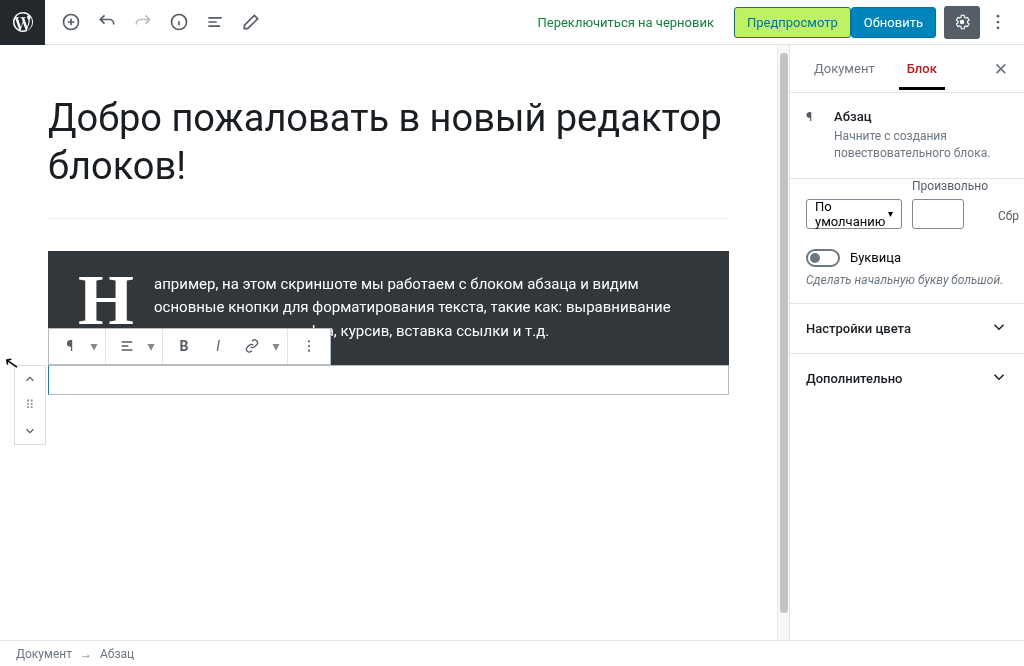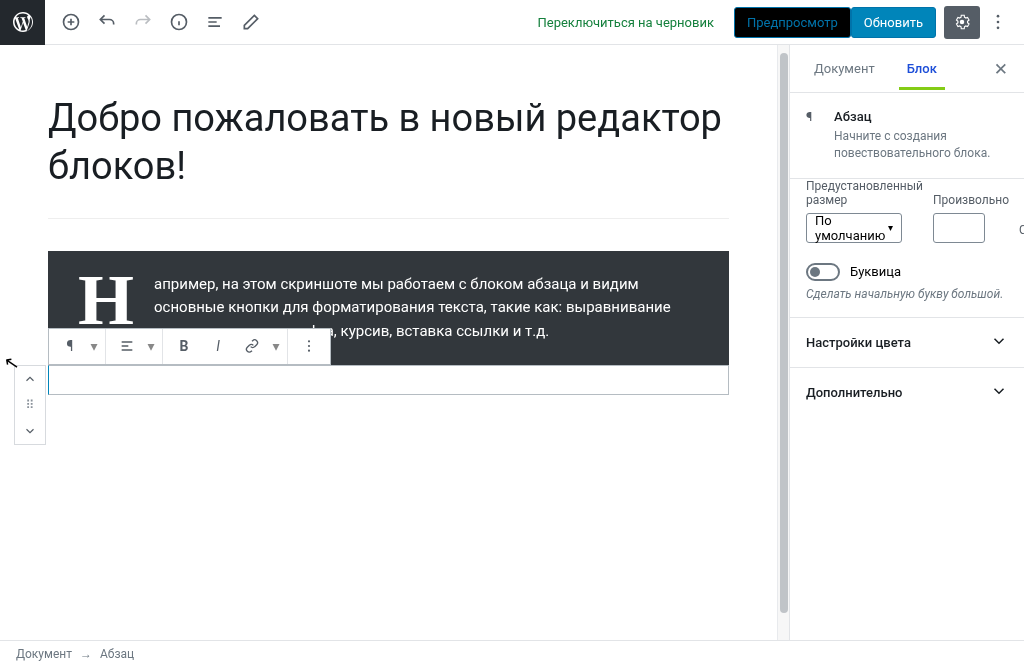--- a/index.html
+++ b/index.html
@@ -4,41 +4,41 @@
 <style>
 *{box-sizing:border-box;margin:0;padding:0;font-family:-apple-system,BlinkMacSystemFont,"Segoe UI",Roboto,sans-serif}
 body{width:1024px;height:666px;overflow:hidden;background:#fff;position:relative}
 .topbar{height:45px;background:#fff;border-bottom:1px solid #e2e4e7;display:flex;align-items:center;padding:0 8px}
 .wp-logo{width:45px;height:45px;background:#23282d;display:flex;align-items:center;justify-content:center;margin:-8px 8px -8px -8px}
 .wp-logo svg{fill:#fff}
 .icon-btn{width:36px;height:36px;display:flex;align-items:center;justify-content:center;border:none;background:transparent;cursor:pointer;color:#555d66}
 .icon-btn svg{width:20px;height:20px}
 .spacer{flex:1}
 .link-btn{color:#15803d;background:transparent;border:none;padding:8px 12px;cursor:pointer;font-size:13px}
-.btn-outline{border:1px solid #0073aa;color:#0073aa;background:#000000;padding:7px 12px;cursor:pointer;font-size:13px;border-radius:3px;margin-left:8px}
+.btn-outline{border:1px solid #0073aa;color:#0073aa;background:#bef264;padding:7px 12px;cursor:pointer;font-size:13px;border-radius:3px;margin-left:8px}
 .btn-primary{background:#0085ba;color:#fff;border:1px solid #0073aa;padding:7px 12px;cursor:pointer;font-size:13px;border-radius:3px;margin-left:0}
 .btn-dark{background:#555d66;color:#fff;border:none;width:36px;height:33px;display:flex;align-items:center;justify-content:center;cursor:pointer;border-radius:3px;margin-left:8px}
 .main{display:flex;height:calc(100% - 45px - 26px)}
 .editor{flex:1;overflow-y:auto;padding:50px 48px;position:relative}
 .editor h1{font-size:38px;font-weight:400;color:#191e23;line-height:1.25;margin-bottom:14px}
 .editor hr{border:none;border-bottom:1px solid #eee;margin:28px 0 32px}
 .dark-block{background:#32373c;color:#fff;padding:22px 30px;display:flex;gap:20px;font-size:15px;line-height:1.55}
 .dropcap{font-size:72px;font-weight:700;line-height:0.75;font-family:Georgia,serif}
 .para-block{border:1px solid #b5bcc2;border-left:1px solid #0085ba;padding:14px 18px;font-size:15px;line-height:1.55;color:#606a73;position:relative;margin-top:0}
 .toolbar{position:absolute;top:-38px;left:-1px;height:37px;background:#fff;border:1px solid #b5bcc2;display:flex;align-items:stretch}
 .tb-group{display:flex;align-items:center;border-right:1px solid #e2e4e7;padding:0 4px}
 .tb-btn{width:34px;height:100%;display:flex;align-items:center;justify-content:center;border:none;background:transparent;cursor:pointer;color:#555d66;font-size:14px}
 .tb-btn.small{width:14px;color:#888}
 .movers{position:absolute;left:-34px;top:0;width:32px;display:flex;flex-direction:column;border:1px solid #d7dade;background:#fff}
 .movers button{height:26px;border:none;background:transparent;cursor:pointer;color:#555d66;display:flex;align-items:center;justify-content:center}
 .cursor-img{position:absolute;left:-11px;top:-14px;pointer-events:none;font-size:18px;color:#000;transform:rotate(-10deg)}
 .sidebar{width:235px;border-left:1px solid #e2e4e7;display:flex;flex-direction:column;overflow:hidden}
 .side-tabs{display:flex;border-bottom:1px solid #e2e4e7;padding:0 16px;align-items:center;height:48px}
 .side-tab{padding:14px 8px;font-size:13px;color:#6c7781;cursor:pointer;margin-right:16px}
-.side-tab.active{color:#1d4ed8;border-bottom:3px solid #84cc16;padding-bottom:11px;font-weight:500}
+.side-tab.active{color:#b91c1c;border-bottom:3px solid #000000;padding-bottom:11px;font-weight:500}
 .close-x{margin-left:auto;font-size:17px;color:#6c7781;cursor:pointer}
 .side-body{flex:1;overflow-y:auto;font-size:13px}
 .block-desc{display:flex;gap:14px;padding:16px}
 .block-desc .ico{width:22px;height:22px;color:#555d66}
 .block-desc .txt strong{display:block;font-weight:500;color:#191e23;margin-bottom:4px}
 .block-desc .txt span{color:#6c7781;font-size:12px;line-height:1.4;display:block}
 .panel{border-top:1px solid #e2e4e7}
 .panel-hd{padding:14px 16px;display:flex;justify-content:space-between;align-items:center;cursor:pointer;font-weight:500;color:#191e23}
 .panel-body{padding:0 16px 16px}
 .fsize-row{display:flex;gap:10px;align-items:flex-end}
@@ -194,21 +194,20 @@
         <div class="ico">¶</div>
         <div class="txt">
           <strong>Абзац</strong>
           <span>Начните с создания повествовательного блока.</span>
         </div>
       </div>
       <div class="panel">
         <div class="panel-body">
           <div class="fsize-row">
             <div class="fsize-col">
-              <label>Предустановленный размер</label>
               <div class="sel">
                 <span>По умолчанию</span>
                 <span style="font-size:10px">▾</span>
               </div>
             </div>
             <div class="fsize-col">
               <label>Произвольно</label>
               <input class="numf" style="">
             </div>
             <span class="reset">Сбр</span>

